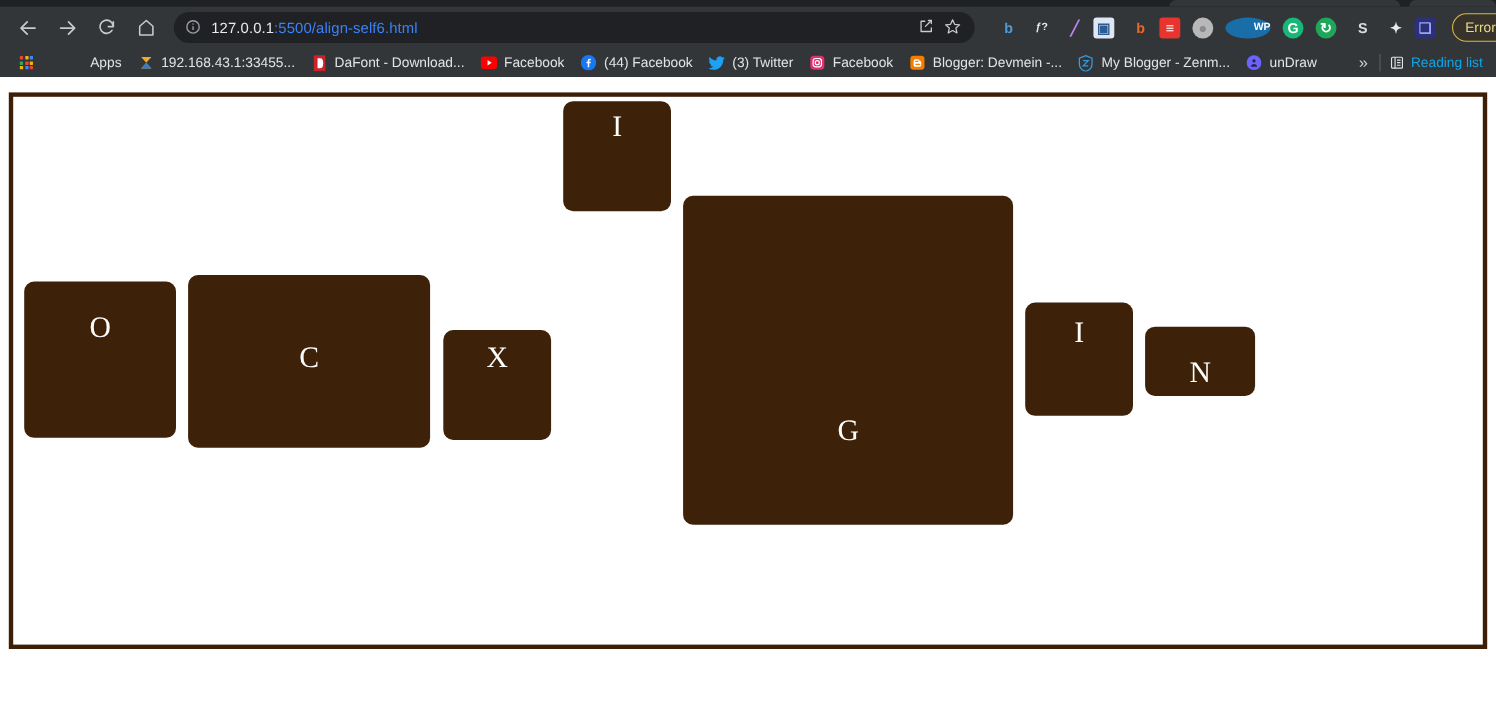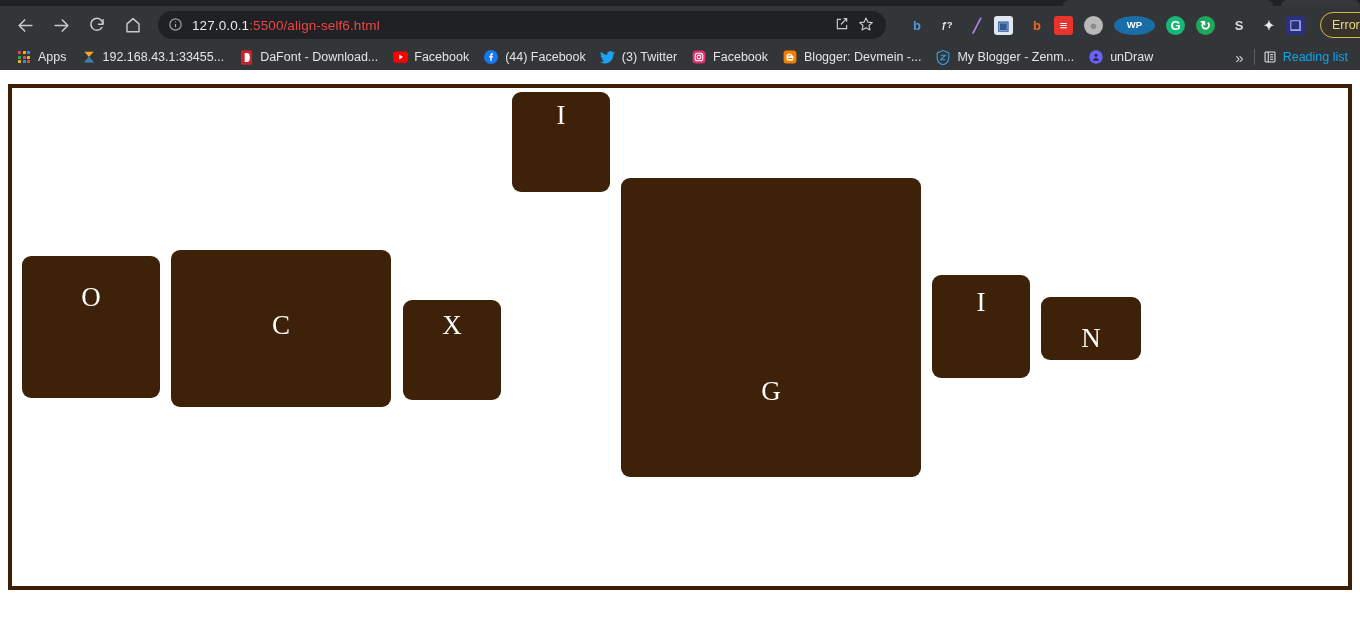--- a/index.html
+++ b/index.html
@@ -69,21 +69,21 @@
     color: #9aa0a6;
   }
   #url-text {
     font-size: 13.5px;
     color: #e8eaed;
     white-space: nowrap;
     letter-spacing: 0.1px;
     flex: 1 1 auto;
     overflow: hidden;
   }
-  #url-text .dim { color: #ef4444; }
+  #url-text .dim { color: #3b82f6; }
   #omnibox .o-icon {
     width: 18px; height: 18px;
     color: #c8cacc; flex: 0 0 auto;
     margin-left: 6px;
   }
 
   .ext-icon {
     width: 26px; height: 26px;
     margin-left: 4px;
     flex: 0 0 auto;
@@ -130,21 +130,21 @@
     white-space: nowrap;
   }
   .bm {
     display: flex; align-items: center;
     height: 22px;
     padding: 0 6px;
     margin-left: 2px;
     border-radius: 3px;
     flex: 0 0 auto;
   }
-  .bm:first-child { margin-left: 10px; }
+  .bm:first-child { margin-left: 10px; gap: 44px; }
   .bm .bm-ico {
     width: 16px; height: 16px;
     margin-right: 6px;
     flex: 0 0 auto;
     display: flex; align-items: center; justify-content: center;
     border-radius: 3px;
     font-size: 9px; font-weight: bold; color: #fff;
     position: relative;
   }
   .bm .bm-label { line-height: 1; }
@@ -277,21 +277,21 @@
         </div>
         <div class="ext-icon" style="color: rgb(232, 105, 42);">
           <span style="color: rgb(232, 105, 42); font-size: 13px; font-weight: bold; line-height: 1;">b</span>
         </div>
         <div class="ext-icon" style="background: rgb(232, 52, 44); width: 19px; height: 19px; border-radius: 3px; margin: 0px 7px 0px 4px; color: rgb(255, 255, 255);">
           <span style="color: rgb(255, 255, 255); font-size: 13px; font-weight: bold; line-height: 1;">≡</span>
         </div>
         <div class="ext-icon" style="background: rgb(184, 184, 184); width: 19px; height: 19px; border-radius: 50%; margin: 0px 7px 0px 4px; color: rgb(138, 138, 138);">
           <span style="color: rgb(138, 138, 138); font-size: 13px; font-weight: bold; line-height: 1;">●</span>
         </div>
-        <div class="ext-icon" style="background: rgb(26, 110, 168); width: 41px; height: 19px; border-radius: 50%; margin: 0px 7px 0px 4px; color: rgb(255, 255, 255);">
+        <div class="ext-icon" style="background: rgb(26, 110, 168); width: 41px; height: 19px; border-radius: 50%; margin: 0px 7px 0px 4px; color: rgb(255, 255, 255); justify-content: flex-end;">
           <span style="color: rgb(255, 255, 255); font-size: 9.5px; font-weight: bold; line-height: 1;">WP</span>
         </div>
         <div class="ext-icon" style="background: rgb(23, 184, 119); width: 19px; height: 19px; border-radius: 50%; margin: 0px 7px 0px 4px; color: rgb(255, 255, 255);">
           <span style="color: rgb(255, 255, 255); font-size: 13px; font-weight: bold; line-height: 1;">G</span>
         </div>
         <div class="ext-icon" style="background: rgb(30, 167, 90); width: 19px; height: 19px; border-radius: 50%; margin: 0px 7px 0px 4px; color: rgb(255, 255, 255);">
           <span style="color: rgb(255, 255, 255); font-size: 13px; font-weight: bold; line-height: 1;">↻</span>
         </div>
         <div class="ext-icon" style="color: rgb(220, 220, 220);">
           <span style="color: rgb(220, 220, 220); font-size: 13px; font-weight: bold; line-height: 1;">S</span>

